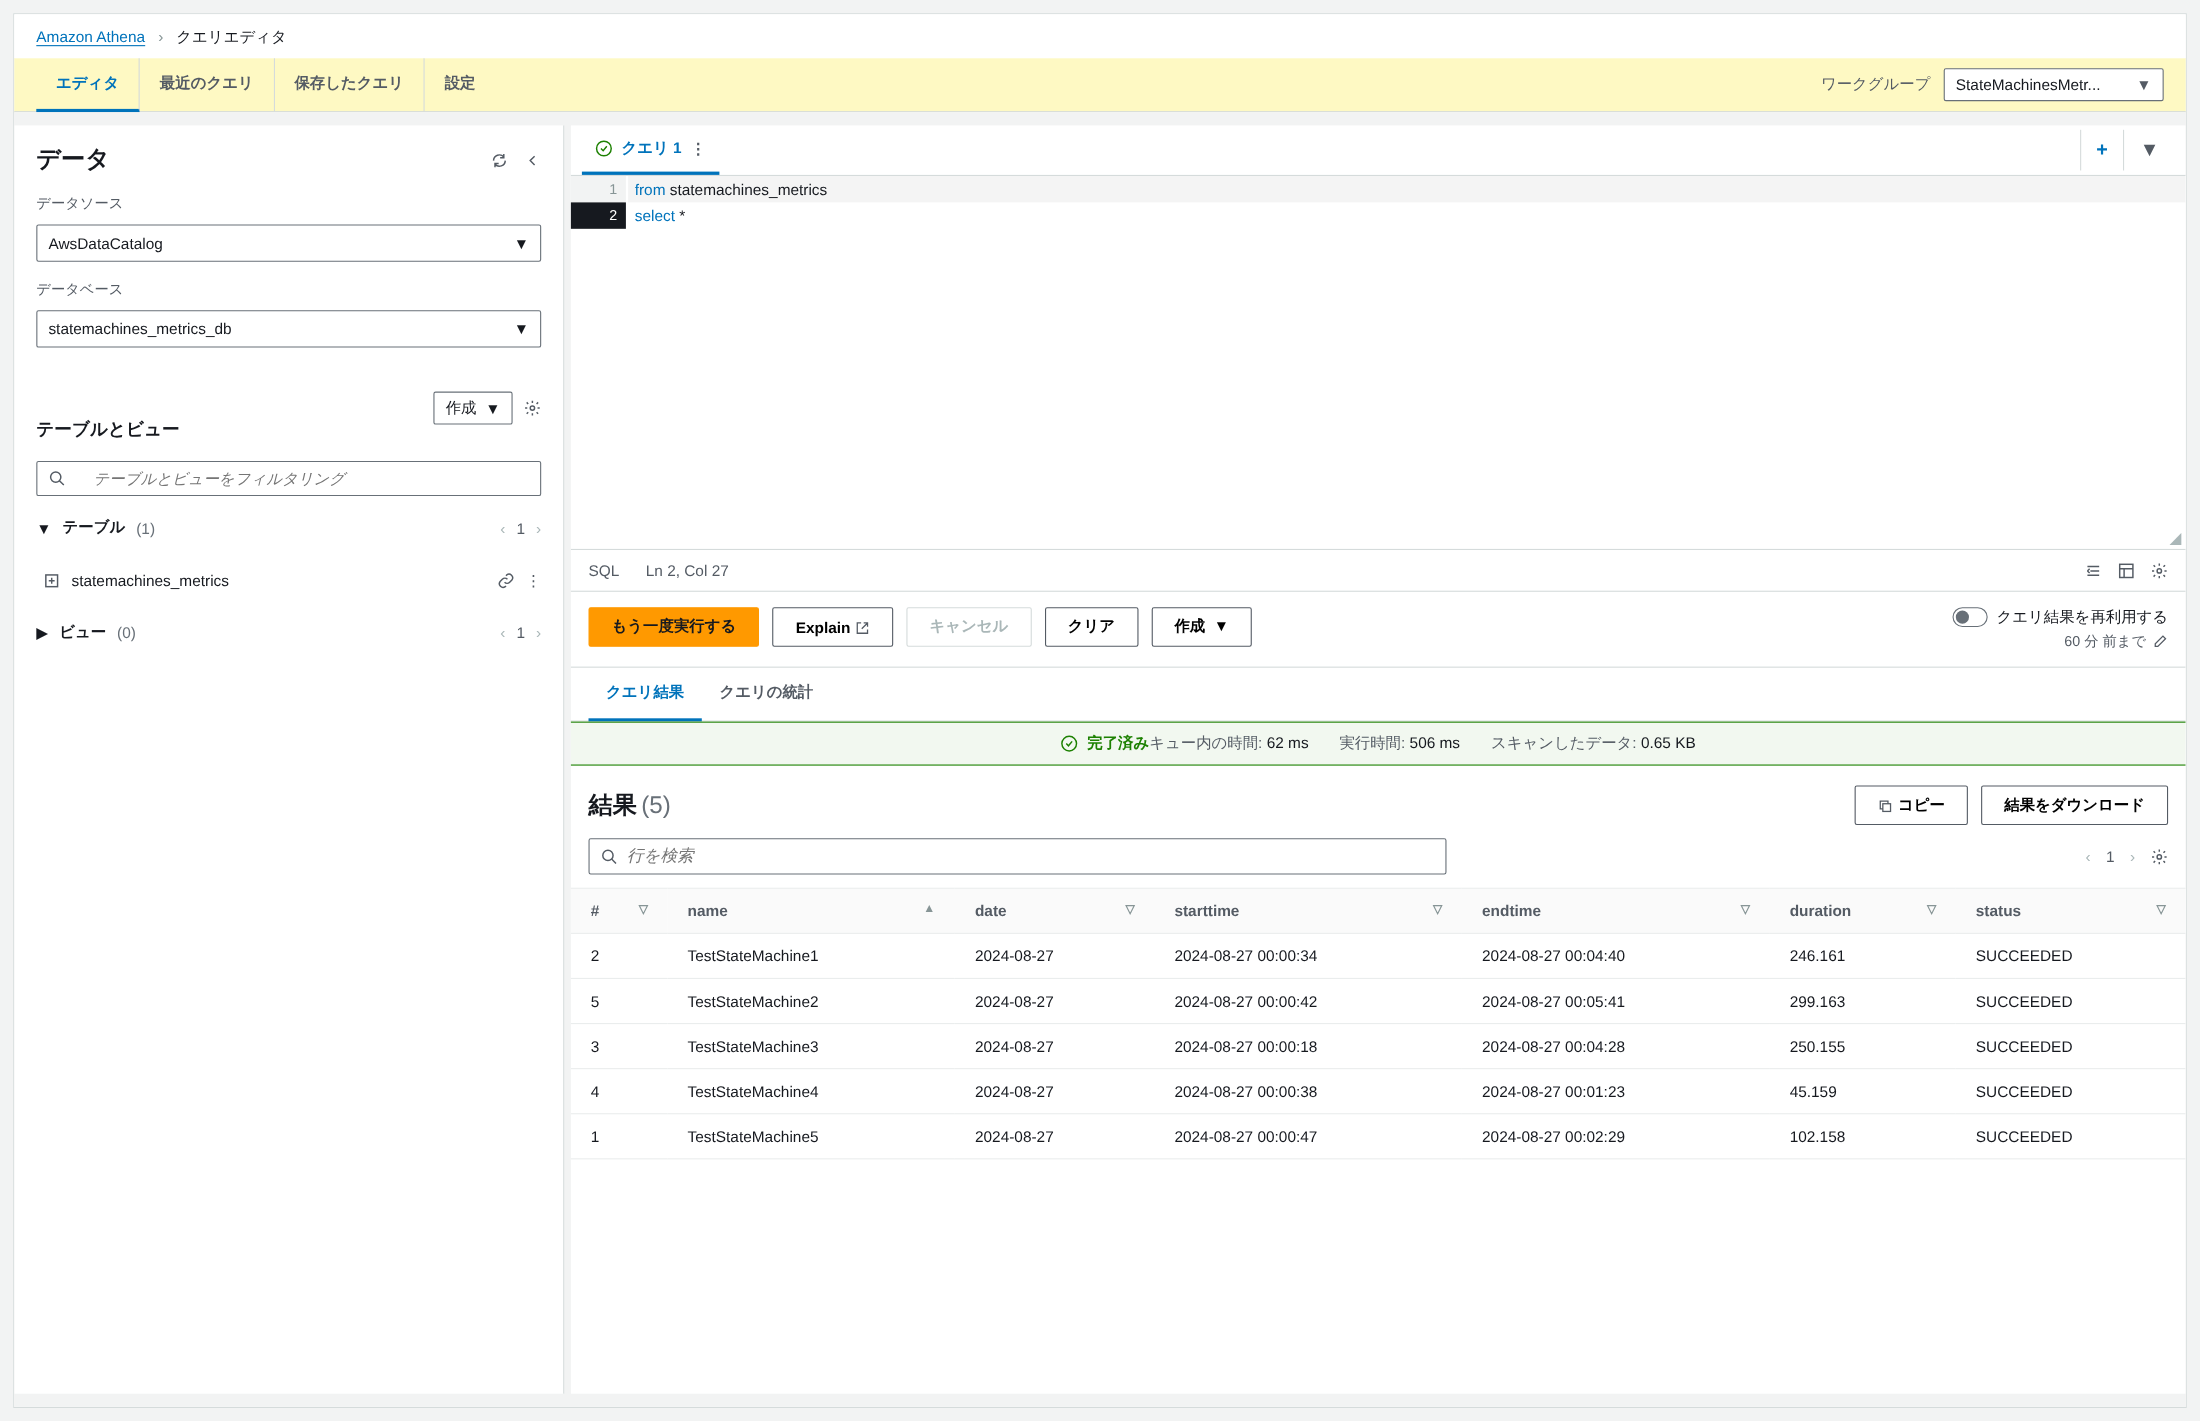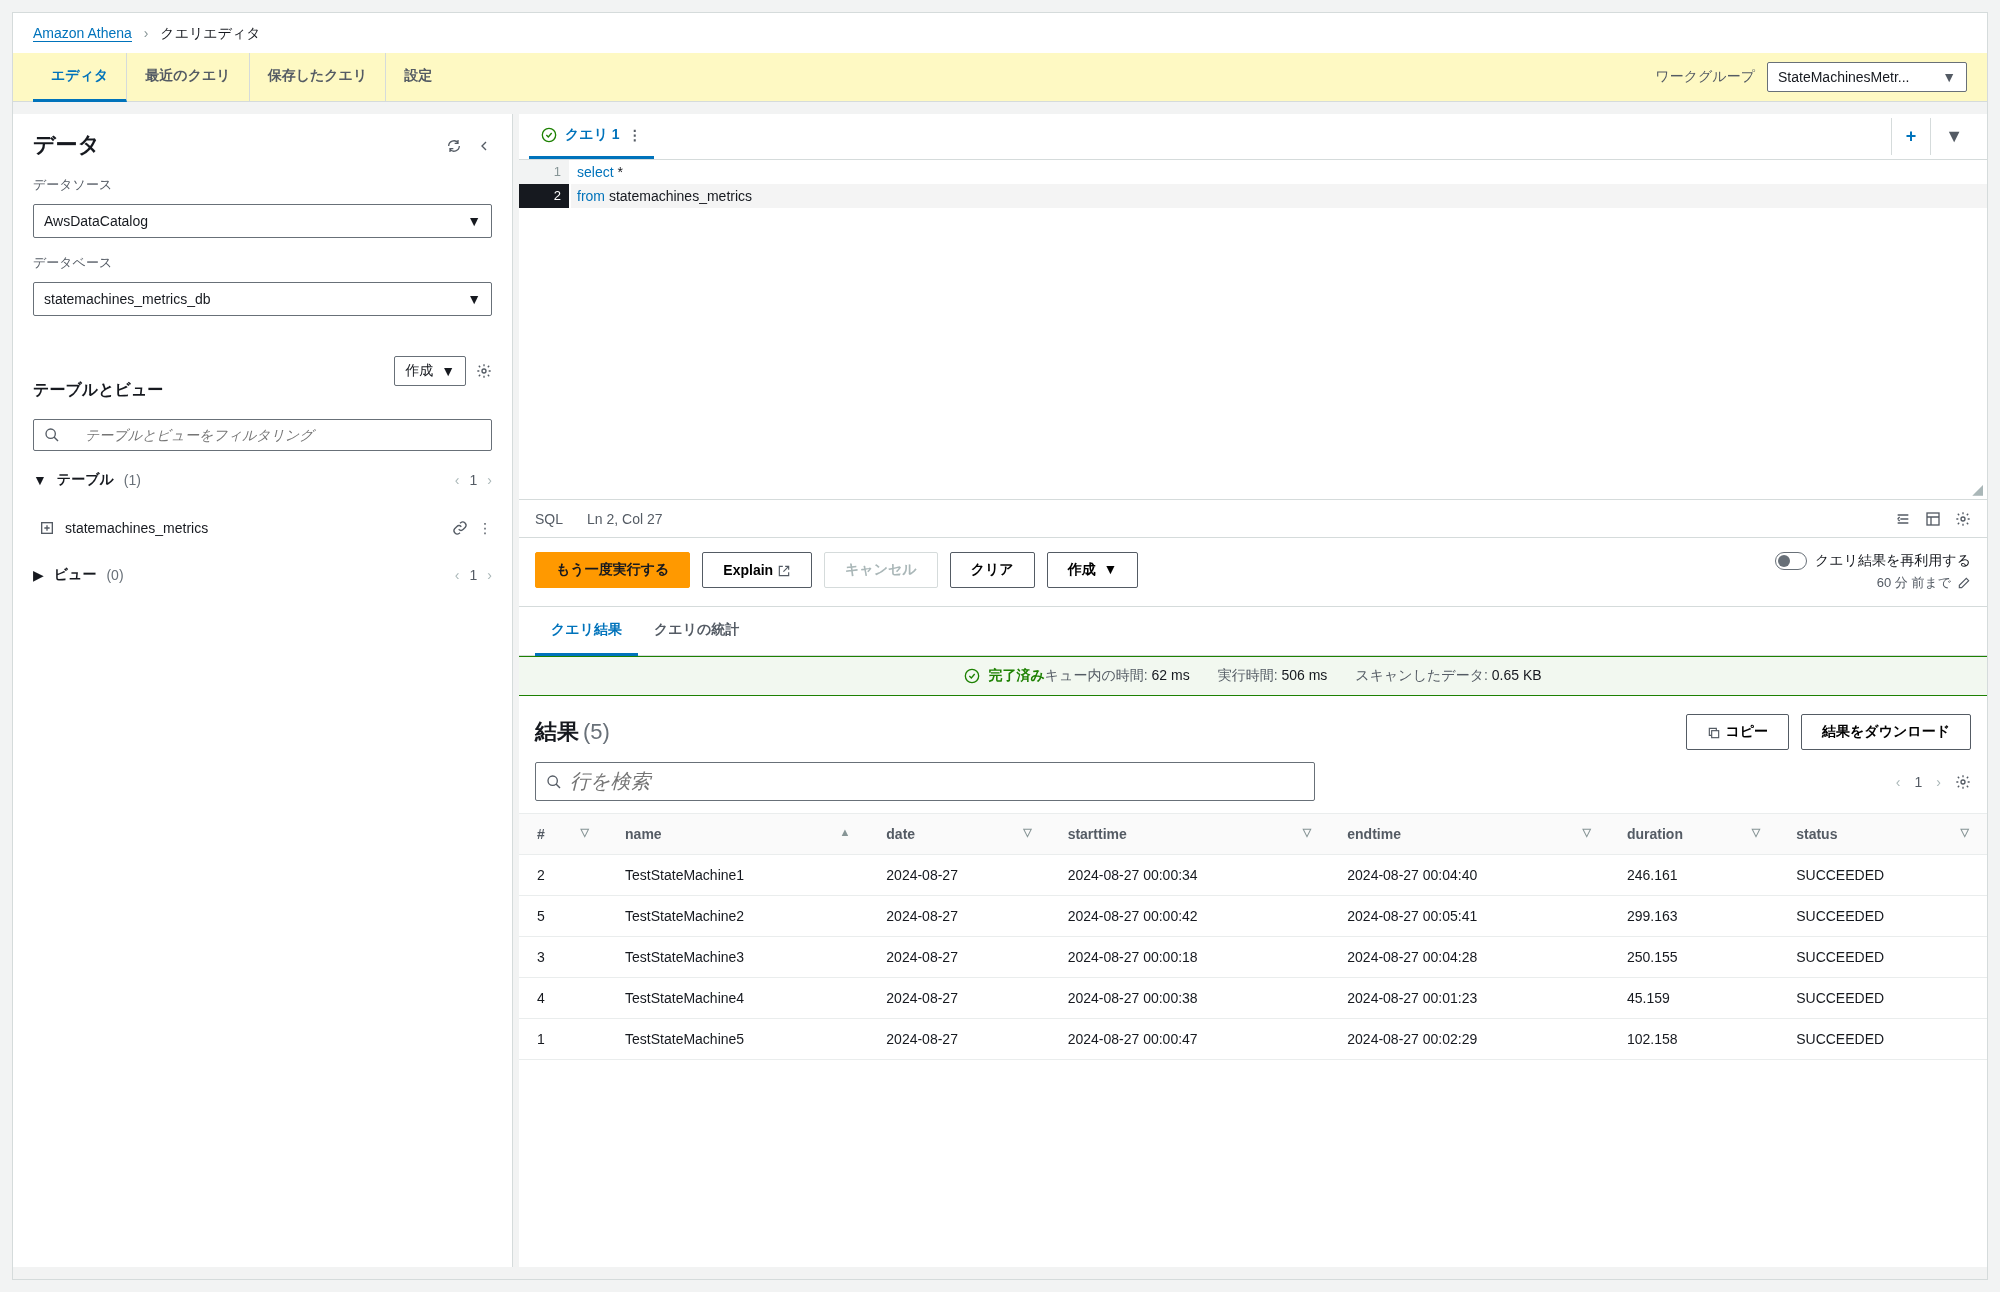--- a/index.html
+++ b/index.html
@@ -79,21 +79,21 @@
 .status-strip .left { display: flex; align-items: center; gap: 8px; color: #1d8102; font-weight: 700; }
 .status-strip .metrics { display: flex; gap: 28px; color: #545b64; }
 .status-strip .metrics b { color: #16191f; font-weight: 400; }
 
 .results-head { display: flex; justify-content: space-between; align-items: center; padding: 18px 16px 12px; }
 .results-title { font-size: 22px; font-weight: 700; }
 .results-actions { display: flex; gap: 12px; }
 
 .results-tools { display: flex; justify-content: space-between; align-items: center; padding: 0 16px 12px; }
 .results-search { border: 1px solid #687078; border-radius: 2px; padding: 7px 10px; display: flex; align-items: center; gap: 8px; width: 780px; }
-.results-search input { border: none; outline: none; flex: 1; font-size: 20px; font-style: italic; color: #687078; }
+.results-search input { border: none; outline: none; flex: 1; font-size: 15px; font-style: italic; color: #687078; }
 .results-pager { display: flex; align-items: center; gap: 14px; color: #545b64; }
 
 table { width: 100%; border-collapse: collapse; }
 th, td { text-align: left; padding: 12px 18px; border-bottom: 1px solid #eaeded; font-size: 14px; }
 th { background: #fafafa; color: #545b64; font-weight: 700; border-top: 1px solid #eaeded; }
 th .sort { float: right; color: #879596; font-size: 11px; }
 .sort-active { color: #16191f; }
 
 svg { display: inline-block; vertical-align: middle; }
 .icon-sm { width: 16px; height: 16px; stroke: #545b64; stroke-width: 2; fill: none; }
@@ -236,22 +236,22 @@
         <span class="icon-btn">▼</span>
       </div>
     </div>
 
     <div class="code">
       <div class="gutter">
         <div class="gline">1</div>
         <div class="gline active">2</div>
       </div>
       <div class="codelines">
+        <div class="cline active"><span class="kw">from</span><span> statemachines_metrics</span></div>
         <div class="cline"><span class="kw">select</span><span> *</span></div>
-        <div class="cline active"><span class="kw">from</span><span> statemachines_metrics</span></div>
       </div>
       <div class="resize-handle">◢</div>
     </div>
 
     <div class="statusbar">
       <div class="left">
         <span>SQL</span>
         <span>Ln 2, Col 27</span>
       </div>
       <div class="right">

